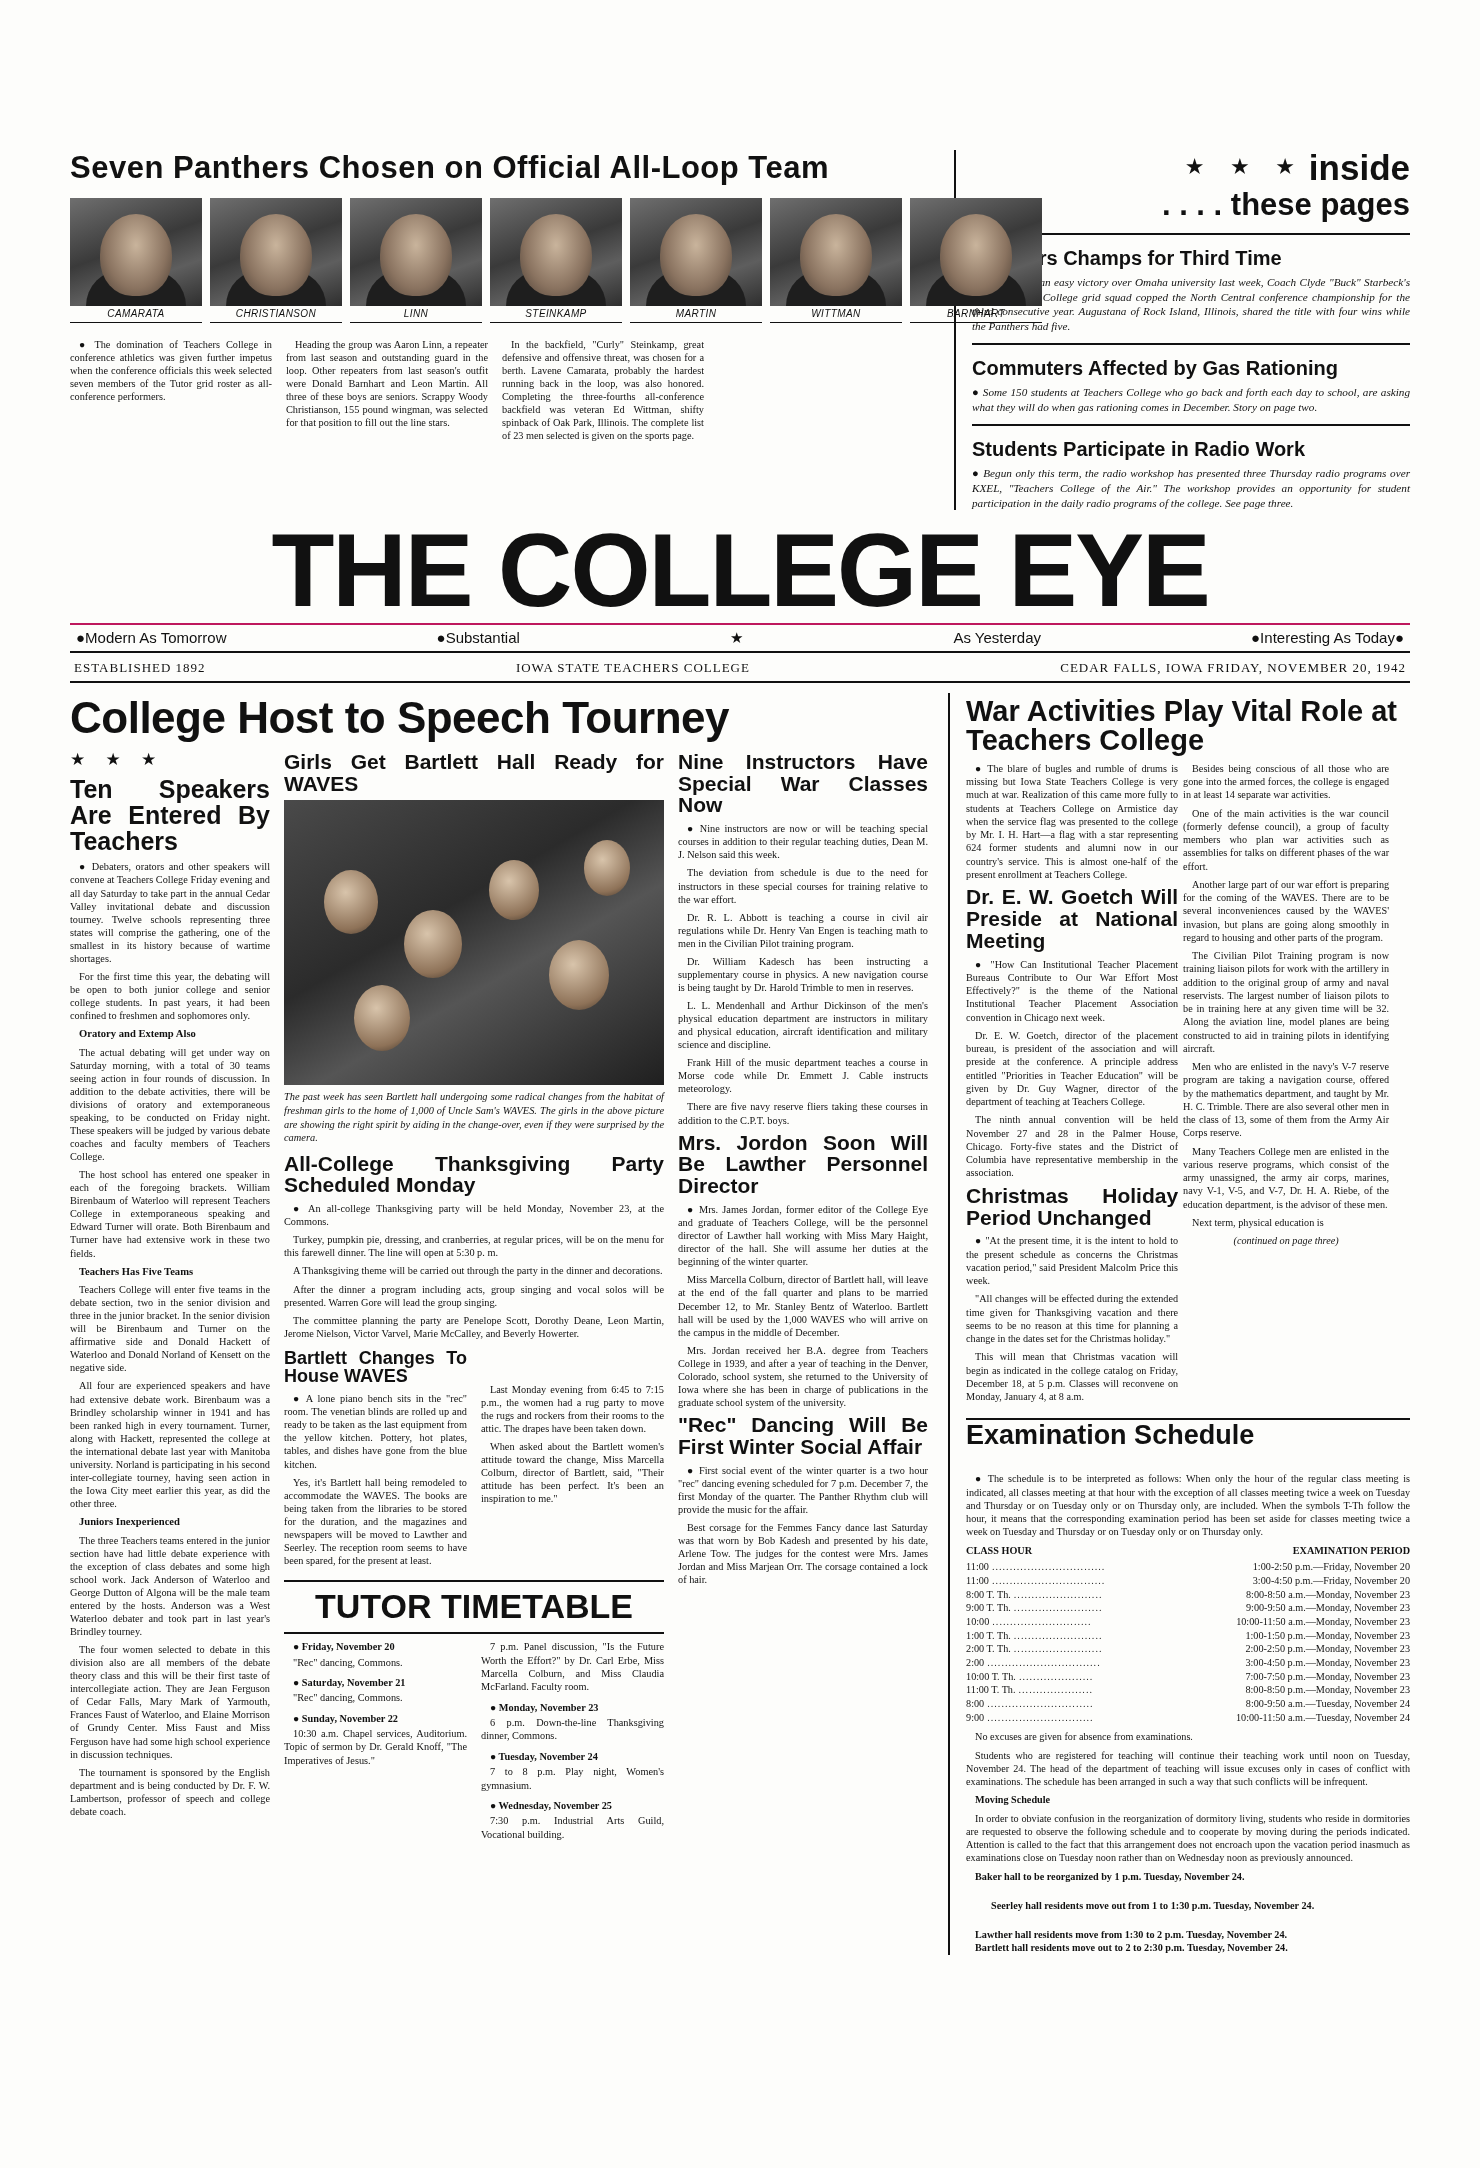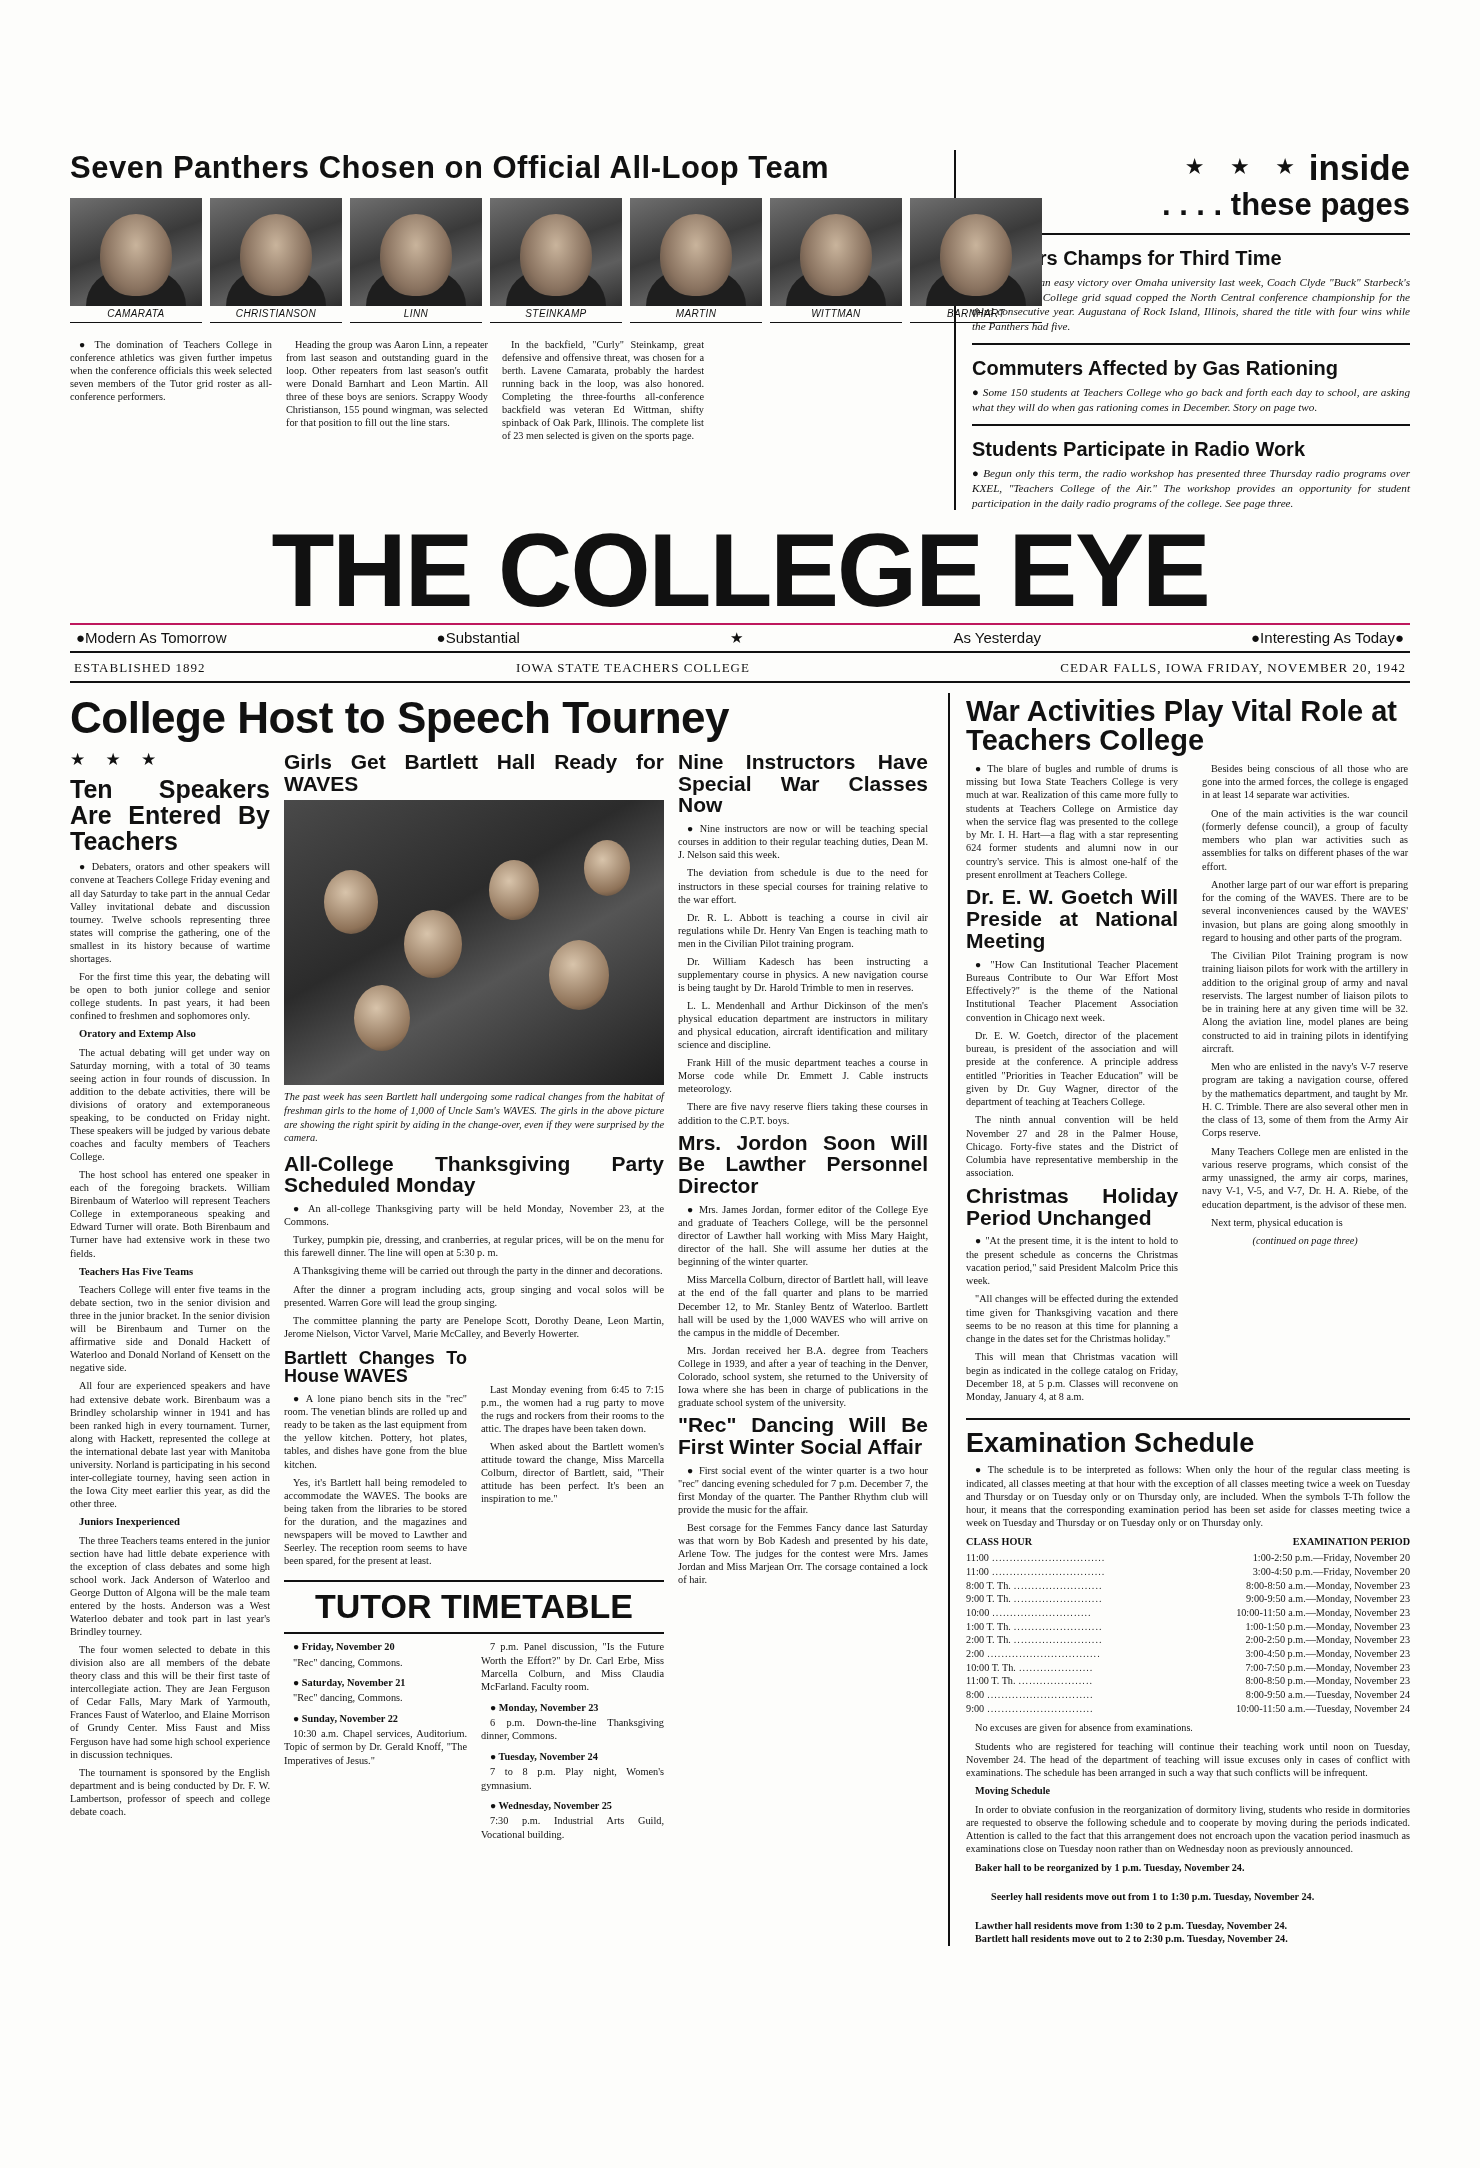--- a/index.html
+++ b/index.html
@@ -52,21 +52,21 @@
   .starline{font-size:17px;letter-spacing:8px;margin:2px 0 6px;}
   .photo-wide{width:380px;height:285px;background:linear-gradient(150deg,#4a4a4a,#2b2b2b 40%,#555 60%,#1f1f1f);position:relative;overflow:hidden;}
   .photo-wide i{position:absolute;border-radius:50%;background:radial-gradient(circle at 40% 35%,#d8c4ab,#8e7258 70%,#3c3128);}
   .photocap{font-style:italic;font-size:10.4px;line-height:1.3;text-align:justify;margin:5px 0 8px;}
   .tutor-h{font-family:"Liberation Sans",sans-serif;font-weight:bold;font-size:34px;text-align:center;border-top:2px solid #111;border-bottom:2px solid #111;padding:3px 0 4px;margin:8px 0 6px;}
   .tt{display:flex;gap:14px;font-size:10.3px;line-height:1.3;}
   .tt .c{width:183px;}
   .tt .day{margin:0 0 2px 0;}
   .tt .itm{margin:0 0 7px 0;}
   
-  .exam-h{font-family:"Liberation Sans",sans-serif;font-weight:bold;font-size:27px;margin:10px 0 4px;border-top:2px solid #111;padding-top:8px;}
+  .exam-h{font-family:"Liberation Sans",sans-serif;font-weight:bold;font-size:27px;margin:10px 0 21px;border-top:2px solid #111;}
   .exam-tbl{font-size:10.2px;line-height:1.34;}
   .exam-tbl .hdr{display:flex;justify-content:space-between;font-weight:bold;margin:5px 0 3px;}
   .exam-row{display:flex;justify-content:space-between;white-space:nowrap;}
   .exam-row .dots{flex:1;overflow:hidden;margin:0 3px;letter-spacing:1px;}
   .small{font-size:10.2px;line-height:1.3;text-align:justify;}
   .small p{margin:0 0 5px;text-indent:9px;}
   .bold{font-weight:bold;}
   .nohang{text-indent:0;}
 </style>
 </head>
@@ -242,21 +242,21 @@
           <p>Mrs. Jordan received her B.A. degree from Teachers College in 1939, and after a year of teaching in the Denver, Colorado, school system, she returned to the University of Iowa where she has been in charge of publications in the graduate school system of the university.</p>
           <div class="ch sm">"Rec" Dancing Will Be First Winter Social Affair</div>
           <p>● First social event of the winter quarter is a two hour "rec" dancing evening scheduled for 7 p.m. December 7, the first Monday of the quarter. The Panther Rhythm club will provide the music for the affair.</p>
           <p>Best corsage for the Femmes Fancy dance last Saturday was that worn by Bob Kadesh and presented by his date, Arlene Tow. The judges for the contest were Mrs. James Jordan and Miss Marjean Orr. The corsage contained a lock of hair.</p>
         </div>
       </div>
     </div>
 
     <div class="bright">
       <div class="ch" style="font-size:29px;line-height:1.02">War Activities Play Vital Role at Teachers College</div>
-      <div style="display:flex;gap:24px">
+      <div style="display:flex;gap:5px">
         <div class="small" style="width:212px">
           <p class="nohang">● The blare of bugles and rumble of drums is missing but Iowa State Teachers College is very much at war. Realization of this came more fully to students at Teachers College on Armistice day when the service flag was presented to the college by Mr. I. H. Hart—a flag with a star representing 624 former students and alumni now in our country's service. This is almost one-half of the present enrollment at Teachers College.</p>
           <div class="ch sm">Dr. E. W. Goetch Will Preside at National Meeting</div>
           <p class="nohang">● "How Can Institutional Teacher Placement Bureaus Contribute to Our War Effort Most Effectively?" is the theme of the National Institutional Teacher Placement Association convention in Chicago next week.</p>
           <p>Dr. E. W. Goetch, director of the placement bureau, is president of the association and will preside at the conference. A principle address entitled "Priorities in Teacher Education" will be given by Dr. Guy Wagner, director of the department of teaching at Teachers College.</p>
           <p>The ninth annual convention will be held November 27 and 28 in the Palmer House, Chicago. Forty-five states and the District of Columbia have representative membership in the association.</p>
           <div class="ch sm">Christmas Holiday Period Unchanged</div>
           <p class="nohang">● "At the present time, it is the intent to hold to the present schedule as concerns the Christmas vacation period," said President Malcolm Price this week.</p>
           <p>"All changes will be effected during the extended time given for Thanksgiving vacation and there seems to be no reason at this time for planning a change in the dates set for the Christmas holiday."</p>
           <p>This will mean that Christmas vacation will begin as indicated in the college catalog on Friday, December 18, at 5 p.m. Classes will reconvene on Monday, January 4, at 8 a.m.</p>

